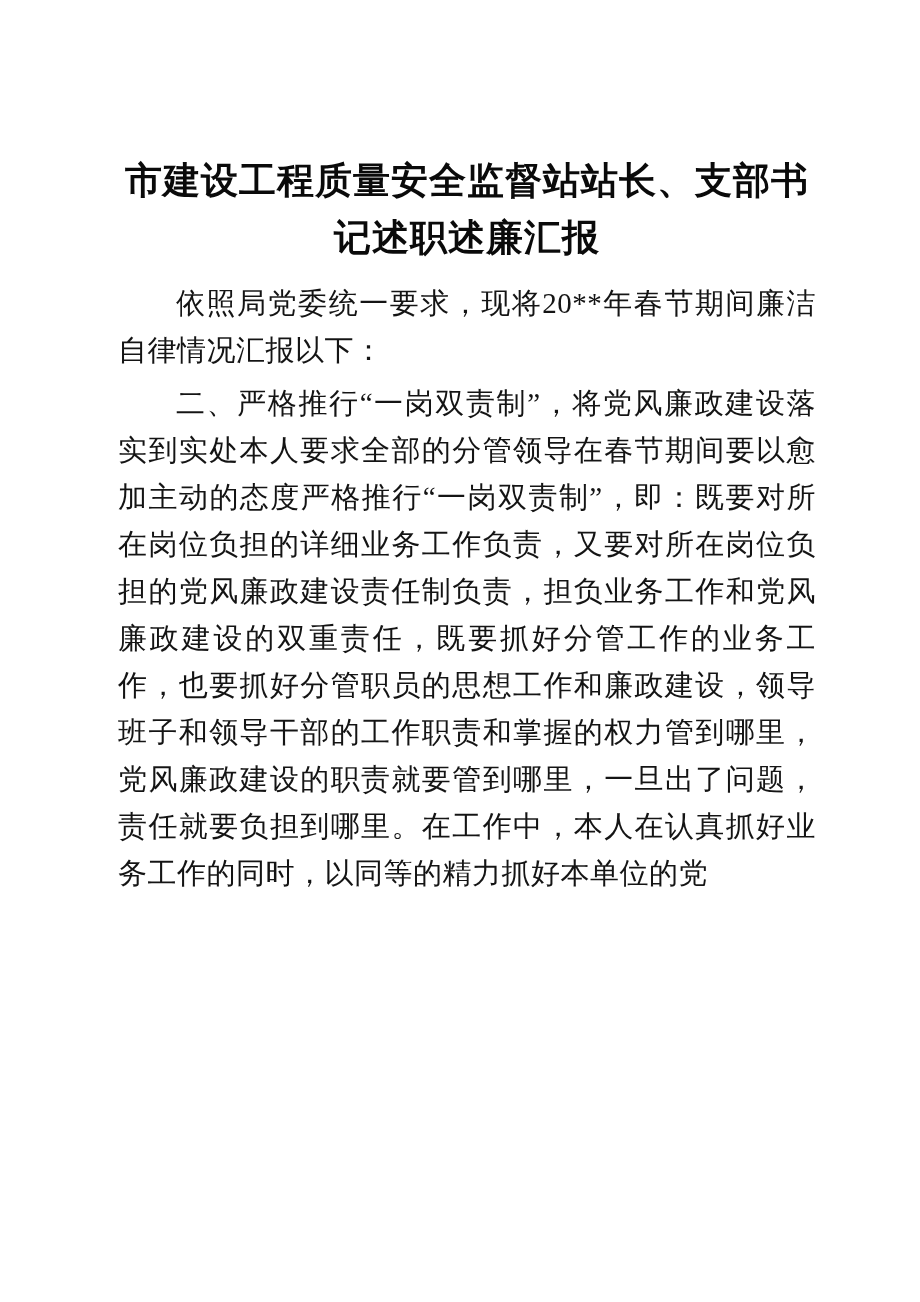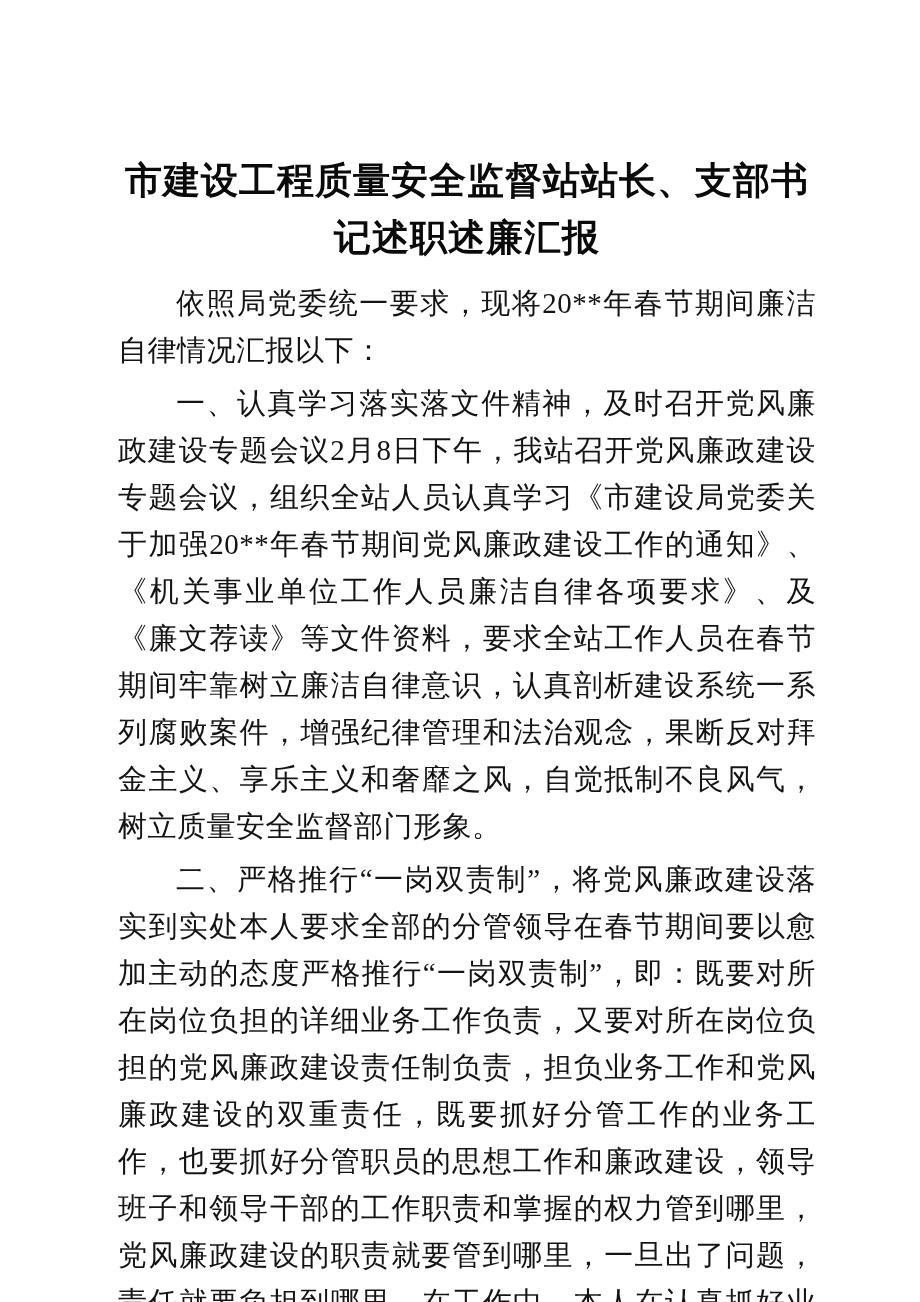--- a/index.html
+++ b/index.html
@@ -39,16 +39,15 @@
     letter-spacing: 0.5px;
   }
 </style>
 </head>
 <body>
 
 <div class="page">
   <h1 class="doc-title">市建设工程质量安全监督站站长、支部书记述职述廉汇报</h1>
   <div class="doc-body">
     <p>依照局党委统一要求，现将20**年春节期间廉洁自律情况汇报以下：</p>
-    <p>一、认真学习落实落文件精神，及时召开党风廉政建设专题会议2月8日下午，我站召开党风廉政建设专题会议，组织全站人员认真学习《市建设局党委关于加强20**年春节期间党风廉政建设工作的通知》、《机关事业单位工作人员廉洁自律各项要求》、及《廉文荐读》等文件资料，要求全站工作人员在春节期间牢靠树立廉洁自律意识，认真剖析建设系统一系列腐败案件，增强纪律管理和法治观念，果断反对拜金主义、享乐主义和奢靡之风，自觉抵制不良风气，树立质量安全监督部门形象。</p>
     <p>二、严格推行“一岗双责制”，将党风廉政建设落实到实处本人要求全部的分管领导在春节期间要以愈加主动的态度严格推行“一岗双责制”，即：既要对所在岗位负担的详细业务工作负责，又要对所在岗位负担的党风廉政建设责任制负责，担负业务工作和党风廉政建设的双重责任，既要抓好分管工作的业务工作，也要抓好分管职员的思想工作和廉政建设，领导班子和领导干部的工作职责和掌握的权力管到哪里，党风廉政建设的职责就要管到哪里，一旦出了问题，责任就要负担到哪里。在工作中，本人在认真抓好业务工作的同时，以同等的精力抓好本单位的党</p>
   </div>
 </div>
 
 </body></html>

